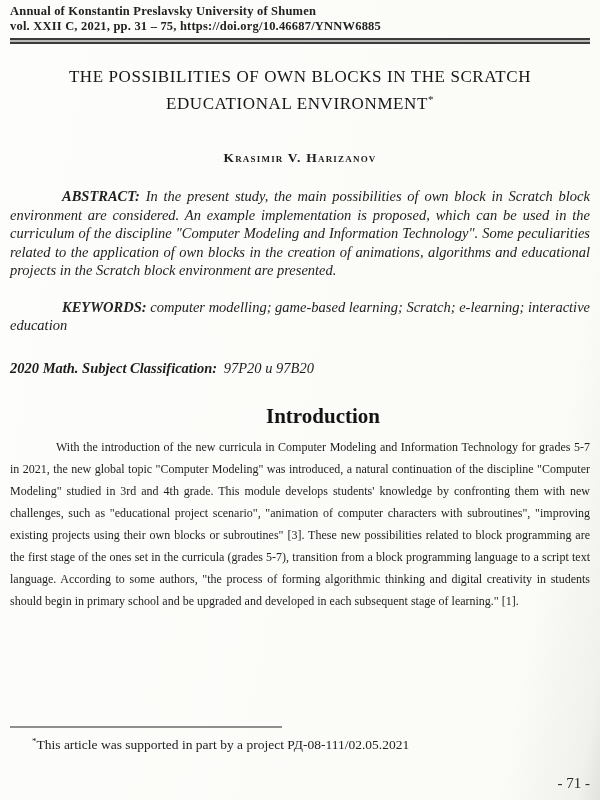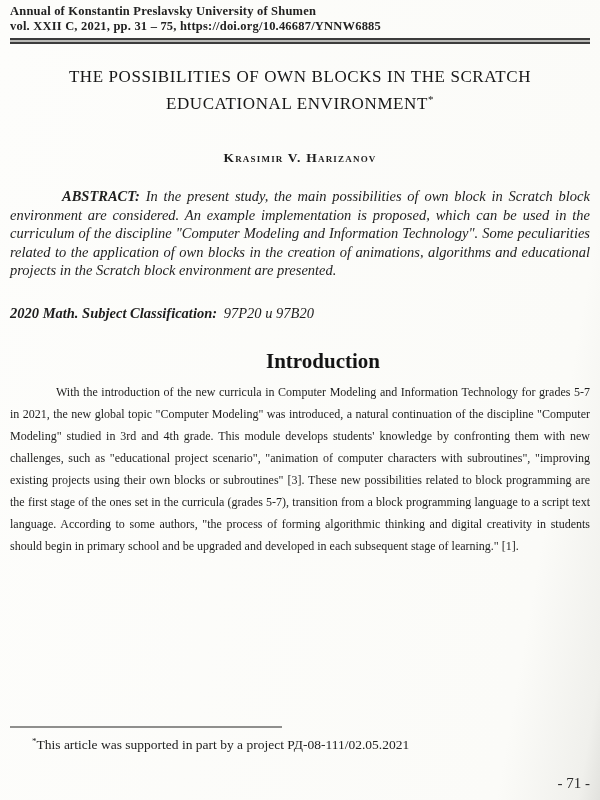--- a/index.html
+++ b/index.html
@@ -132,20 +132,21 @@
   </header>
 
   <div class="double-rule"></div>
 
   <h1 class="paper-title"><span>THE POSSIBILITIES OF OWN BLOCKS IN THE SCRATCH</span><br><span>EDUCATIONAL ENVIRONMENT</span><sup>*</sup></h1>
 
   <div class="author">Krasimir V. Harizanov</div>
 
   <p class="abstract"><span class="bold-italic-label">ABSTRACT:</span> <span>In the present study, the main possibilities of own block in Scratch block environment are considered. An example implementation is proposed, which can be used in the curriculum of the discipline "Computer Modeling and Information Technology". Some peculiarities related to the application of own blocks in the creation of animations, algorithms and educational projects in the Scratch block environment are presented.</span></p>
 
+  <p class="keywords"><span class="bold-italic-label">KEYWORDS:</span> <span>computer modelling; game-based learning; Scratch; e-learning; interactive education</span></p>
 
   <p class="classification"><span class="bold-italic-label">2020 Math. Subject Classification:</span> <span>97P20 и 97B20</span></p>
 
   <h2 class="section-heading">Introduction</h2>
 
   <p class="body-paragraph">With the introduction of the new curricula in Computer Modeling and Information Technology for grades 5-7 in 2021, the new global topic "Computer Modeling" was introduced, a natural continuation of the discipline "Computer Modeling" studied in 3rd and 4th grade. This module develops students' knowledge by confronting them with new challenges, such as "educational project scenario", "animation of computer characters with subroutines", "improving existing projects using their own blocks or subroutines" [3]. These new possibilities related to block programming are the first stage of the ones set in the curricula (grades 5-7), transition from a block programming language to a script text language. According to some authors, "the process of forming algorithmic thinking and digital creativity in students should begin in primary school and be upgraded and developed in each subsequent stage of learning." [1].</p>
 
   <div class="bottom-block">
     <div class="footnote-rule"></div>
     <p class="footnote"><sup>*</sup><span>This article was supported in part by a project РД-08-111/02.05.2021</span></p>

